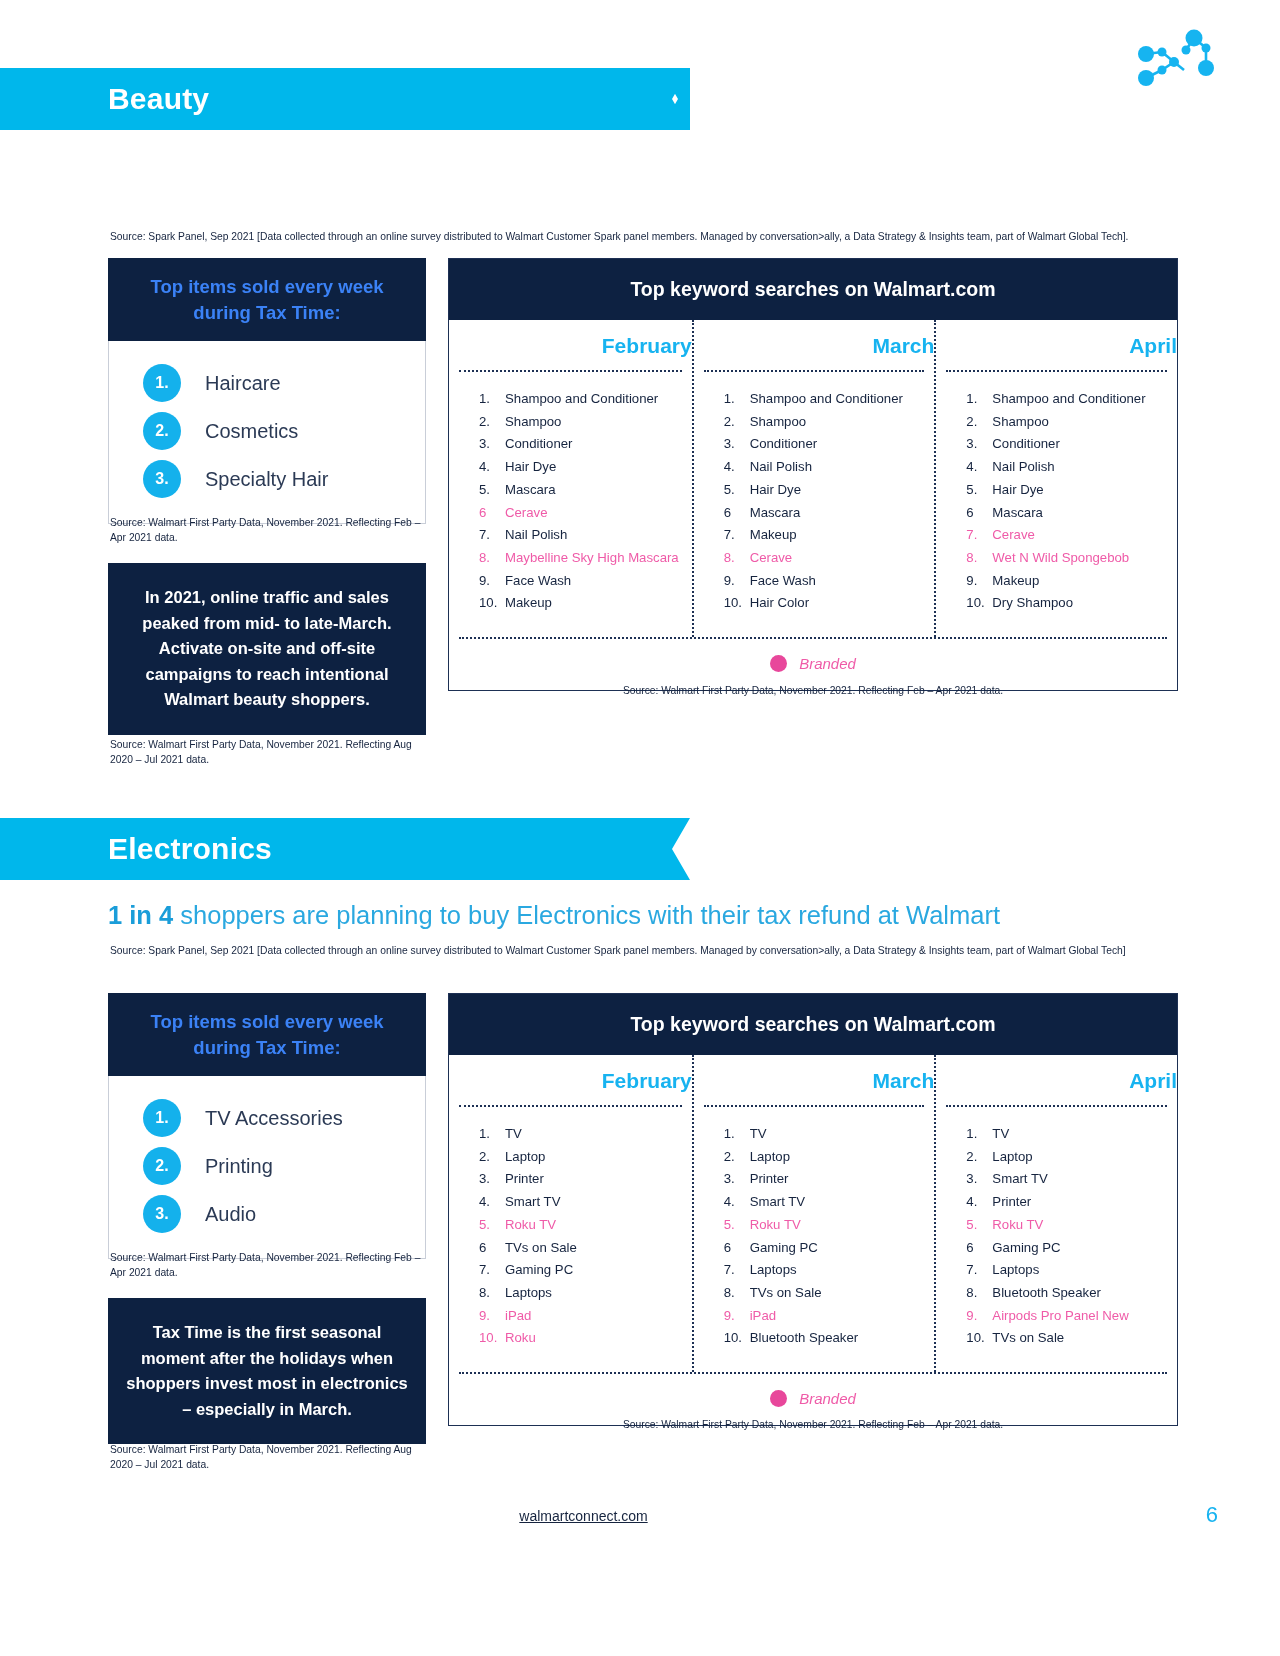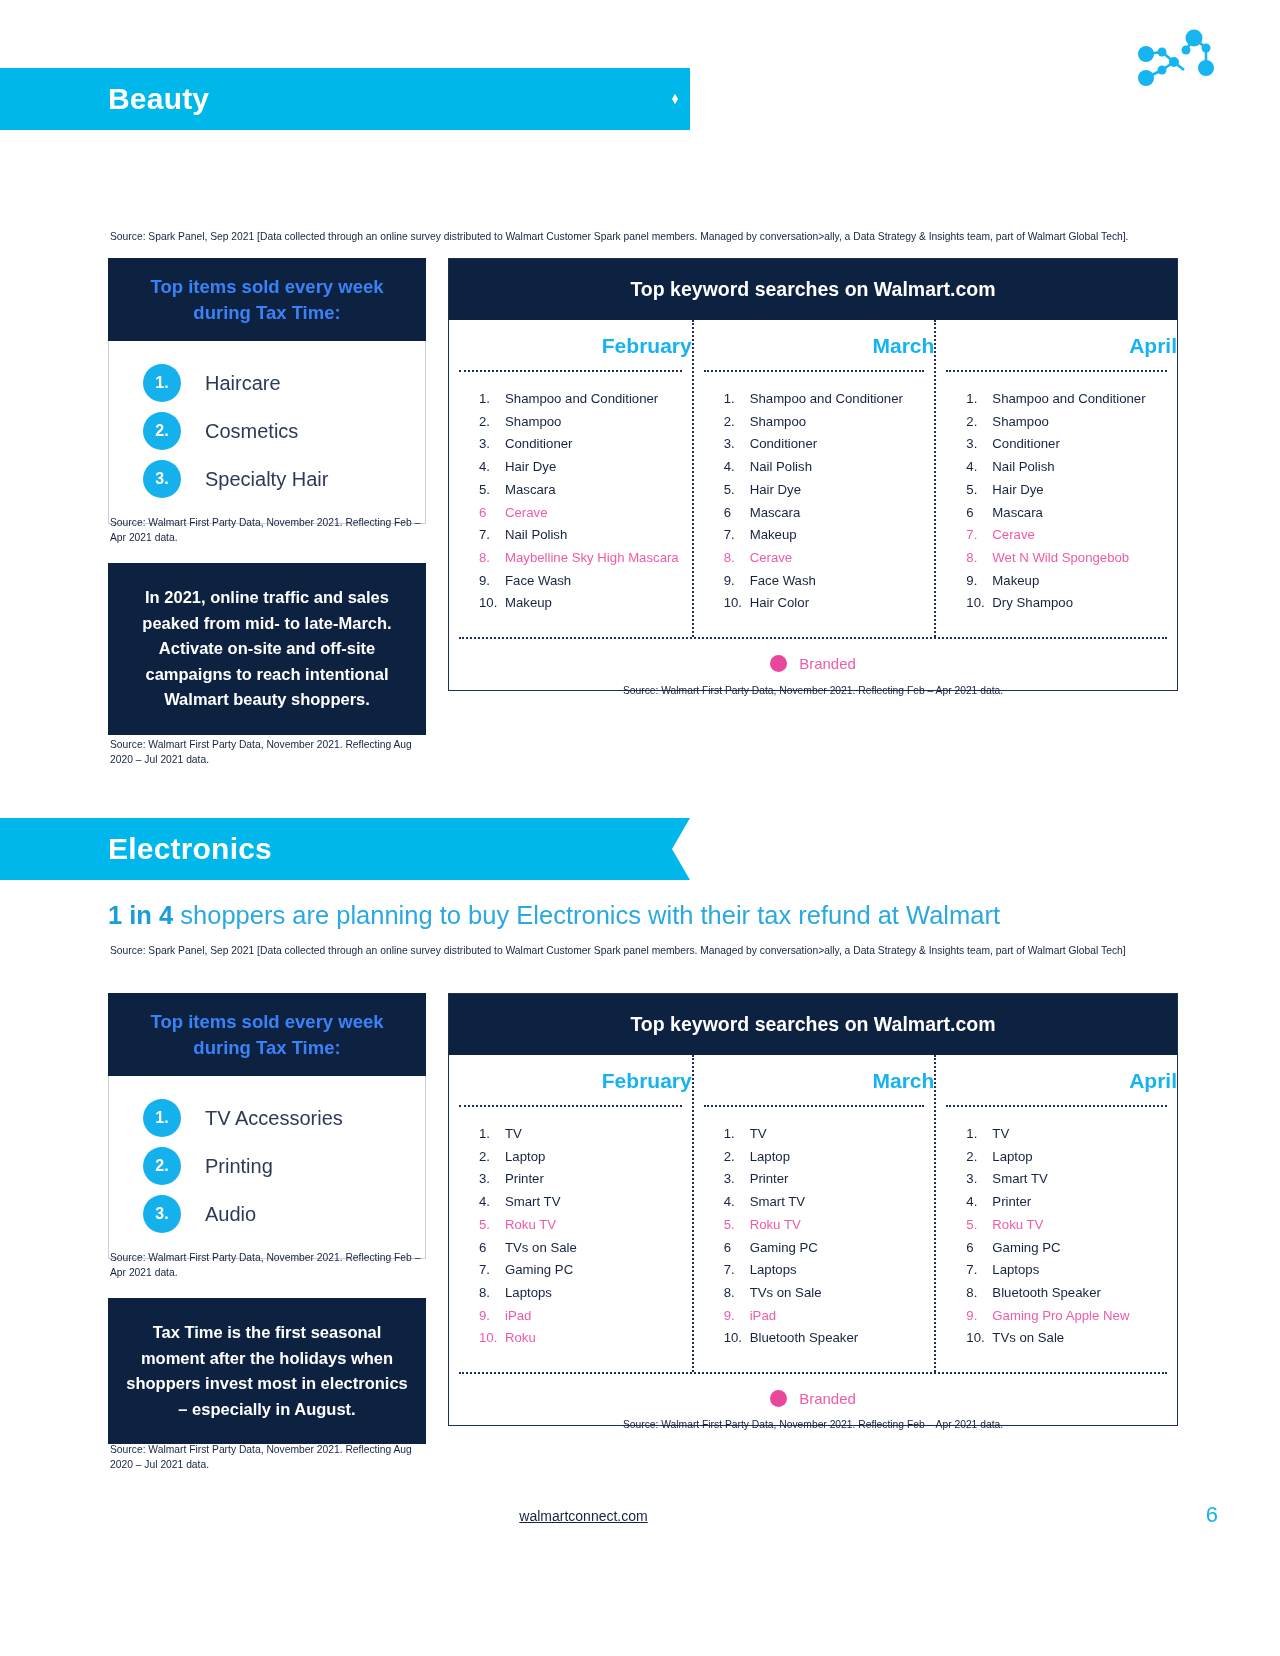--- a/index.html
+++ b/index.html
@@ -85,21 +85,21 @@
   }
   .kw-rule { border-top: 2px dotted #1d3054; margin: 0 10px; }
   .kw-list { padding: 20px 0 18px 30px; }
   .kw-item { display: flex; font-size: 13.2px; line-height: 1.0; margin-bottom: 9.5px; }
   .kw-num { width: 26px; flex: 0 0 26px; color: #16243f; }
   .kw-term { color: #16243f; }
   .kw-item.branded .kw-num, .kw-item.branded .kw-term { color: #ef5ba8; }
   .kw-legend-rule { border-top: 2px dotted #1d3054; margin: 0 10px; }
   .kw-legend {
     display: flex; justify-content: center;
-    gap: 12px; padding: 16px 0 18px; font-size: 15px; color: #ef5ba8;
+    gap: 12px; padding: 16px 0 18px; font-size: 15px; color: #ef5ba8; font-style: italic;
   }
   .kw-dot { width: 17px; height: 17px; border-radius: 50%; background: #e8479b; }
   .kw-src {
     position: absolute; font-size: 10.3px; color: #16243f; text-align: center;
     width: 730px;
   }
 
   
   .footer-link {
     position: absolute; left: 0; width: 1167px; text-align: center;
@@ -356,21 +356,21 @@
         <span class="rank-label">Printing</span>
       </div>
       <div class="rank-row">
         <span class="rank-badge">3.</span>
         <span class="rank-label">Audio</span>
       </div>
     </div>
   </div>
   <div class="src-small" style="left:110px;top:1251px;">Source: Walmart First Party Data, November 2021. Reflecting Feb – Apr 2021 data.</div>
 
-  <div class="callout" style="top:1298px;">Tax Time is the first seasonal moment after the holidays when shoppers invest most in electronics – especially in August.</div>
+  <div class="callout" style="top:1298px;">Tax Time is the first seasonal moment after the holidays when shoppers invest most in electronics – especially in March.</div>
   <div class="src-small" style="left:110px;top:1443px;">Source: Walmart First Party Data, November 2021. Reflecting Aug 2020 – Jul 2021 data.</div>
 
   <div class="kw" style="left:448px;top:993px;">
     <div class="kw-head">Top keyword searches on Walmart.com</div>
     <div class="kw-months">
 
       <div class="kw-col">
         <div class="kw-month">February</div>
         <div class="kw-rule"></div>
         <div class="kw-list">
@@ -495,21 +495,21 @@
           <div class="kw-item">
               <span class="kw-num">7.</span>
               <span class="kw-term">Laptops</span>
             </div>
           <div class="kw-item">
               <span class="kw-num">8.</span>
               <span class="kw-term">Bluetooth Speaker</span>
             </div>
           <div class="kw-item branded">
               <span class="kw-num">9.</span>
-              <span class="kw-term">Gaming Pro Apple New</span>
+              <span class="kw-term">Airpods Pro Panel New</span>
             </div>
           <div class="kw-item">
               <span class="kw-num">10.</span>
               <span class="kw-term">TVs on Sale</span>
             </div>
         </div>
       </div>
 
     </div>
     <div class="kw-legend-rule"></div>

